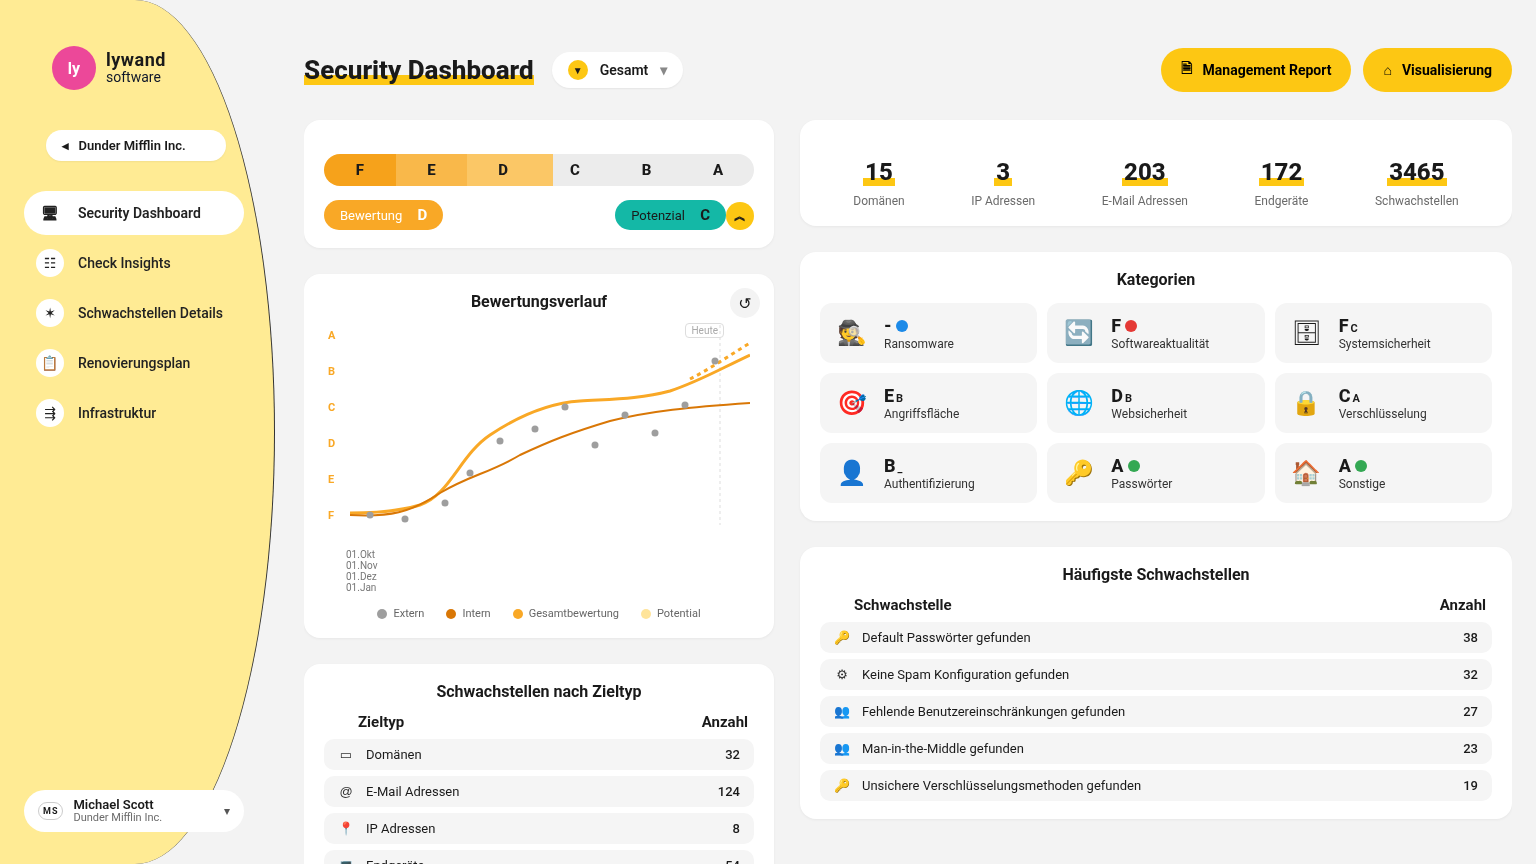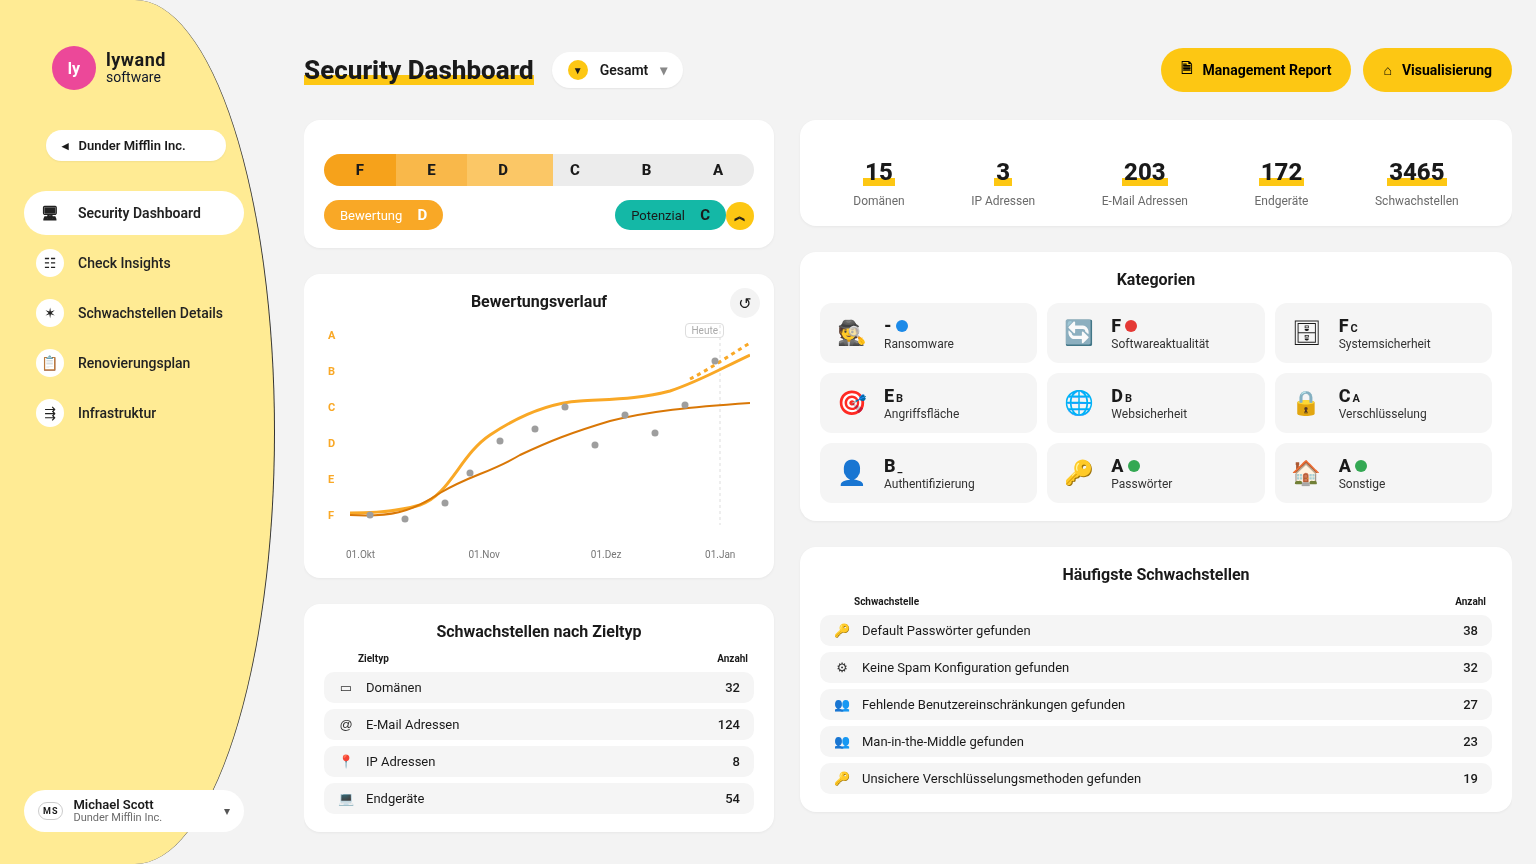--- a/index.html
+++ b/index.html
@@ -98,41 +98,41 @@
   .metric .val{font-size:24px;font-weight:800;display:inline-block;box-shadow: inset 0 -8px 0 var(--amber);padding:0 2px;}
   .metric .lbl{font-size:12px;color:var(--muted);margin-top:8px;}
 
   
   .chart-card{position:relative;}
   .chart-refresh{position:absolute;top:14px;right:14px;width:30px;height:30px;border-radius:50%;background:#f3f3f3;display:flex;align-items:center;justify-content:center;cursor:pointer;}
   .chart-area{position:relative;height:220px;margin:14px 4px 0 4px;}
   .ylabel{position:absolute;left:0;font-size:11px;color:var(--orange);font-weight:700;}
   .chart-today-tag{position:absolute;top:-2px;right:26px;font-size:10px;color:#aaa;border:1px solid #ddd;border-radius:4px;padding:1px 5px;}
   svg.chart{position:absolute;left:22px;right:0;top:0;bottom:0;}
-  .xaxis{display:flex;margin:4px 0 0 22px;font-size:10px;color:#777;}
+  .xaxis{display:flex;margin:4px 0 0 22px;font-size:10px;color:#777;flex-direction:column;}
   .xaxis span:nth-child(1){flex:0 0 30%;}
   .xaxis span:nth-child(2){flex:0 0 30%;}
   .xaxis span:nth-child(3){flex:0 0 28%;}
   .legend{display:flex;justify-content:center;gap:22px;margin-top:14px;font-size:11px;color:#666;}
   .legend span{display:flex;align-items:center;gap:6px;}
   .dot{width:10px;height:10px;border-radius:50%;}
 
   
   .cat-grid{display:grid;grid-template-columns:repeat(3,1fr);gap:10px;margin-top:14px;}
   .cat{background:#F5F5F5;border-radius:12px;padding:12px 14px;display:flex;align-items:center;gap:14px;cursor:pointer;}
   .cat-icon{width:36px;height:36px;display:flex;align-items:center;justify-content:center;font-size:24px;}
   .cat-meta{line-height:1.2;}
   .cat-grade{font-size:18px;font-weight:800;display:flex;align-items:baseline;gap:2px;}
   .cat-grade .sub{font-size:11px;font-weight:700;}
   .cat-grade .status{width:12px;height:12px;border-radius:50%;margin-left:2px;display:inline-block;}
   .status.warn{background:#E53935;} .status.ok{background:#34A853;} .status.info{background:#1C8AE8;}
   .cat-name{font-size:12px;color:#333;}
 
   
-  .tbl-head{display:flex;justify-content:space-between;font-size:10px;font-weight:700;padding:2px 6px;margin-top:10px;}
+  .tbl-head{display:flex;justify-content:space-between;font-size:15px;font-weight:700;padding:2px 6px;margin-top:10px;}
   .trow{display:flex;align-items:center;gap:12px;background:#F5F5F5;border-radius:10px;padding:8px 14px;margin-top:6px;font-size:13px;}
   .trow .ricon{width:16px;text-align:center;color:#333;}
   .trow .rlabel{flex:1;}
   .trow .rval{font-weight:500;}
 
   .col-left{display:flex;flex-direction:column;gap:26px;}
   .col-right{display:flex;flex-direction:column;gap:26px;}
 
   
   .i{font-family:"Segoe UI Symbol","Apple Color Emoji",sans-serif;}
@@ -272,20 +272,38 @@
                 <circle cx="365" cy="36" r="3.5"></circle>
             </g>
           </svg>
         </div>
         <div class="xaxis">
           <span>01.Okt</span>
           <span>01.Nov</span>
           <span>01.Dez</span>
           <span>01.Jan</span>
         </div>
+        <div class="legend">
+          <span>
+              <i class="dot" style="background:#9e9e9e"></i>
+              <span>Extern</span>
+            </span>
+          <span>
+              <i class="dot" style="background:#D97706"></i>
+              <span>Intern</span>
+            </span>
+          <span>
+              <i class="dot" style="background:#F9A826"></i>
+              <span>Gesamtbewertung</span>
+            </span>
+          <span>
+              <i class="dot" style="background:#FFE49A"></i>
+              <span>Potential</span>
+            </span>
+        </div>
       </div>
 
       <div class="card">
         <div class="card-title">Schwachstellen nach Zieltyp</div>
         <div class="tbl-head">
           <span style="padding-left:28px">Zieltyp</span>
           <span>Anzahl</span>
         </div>
         <div id="by-target-rows">
             <div class="trow">

